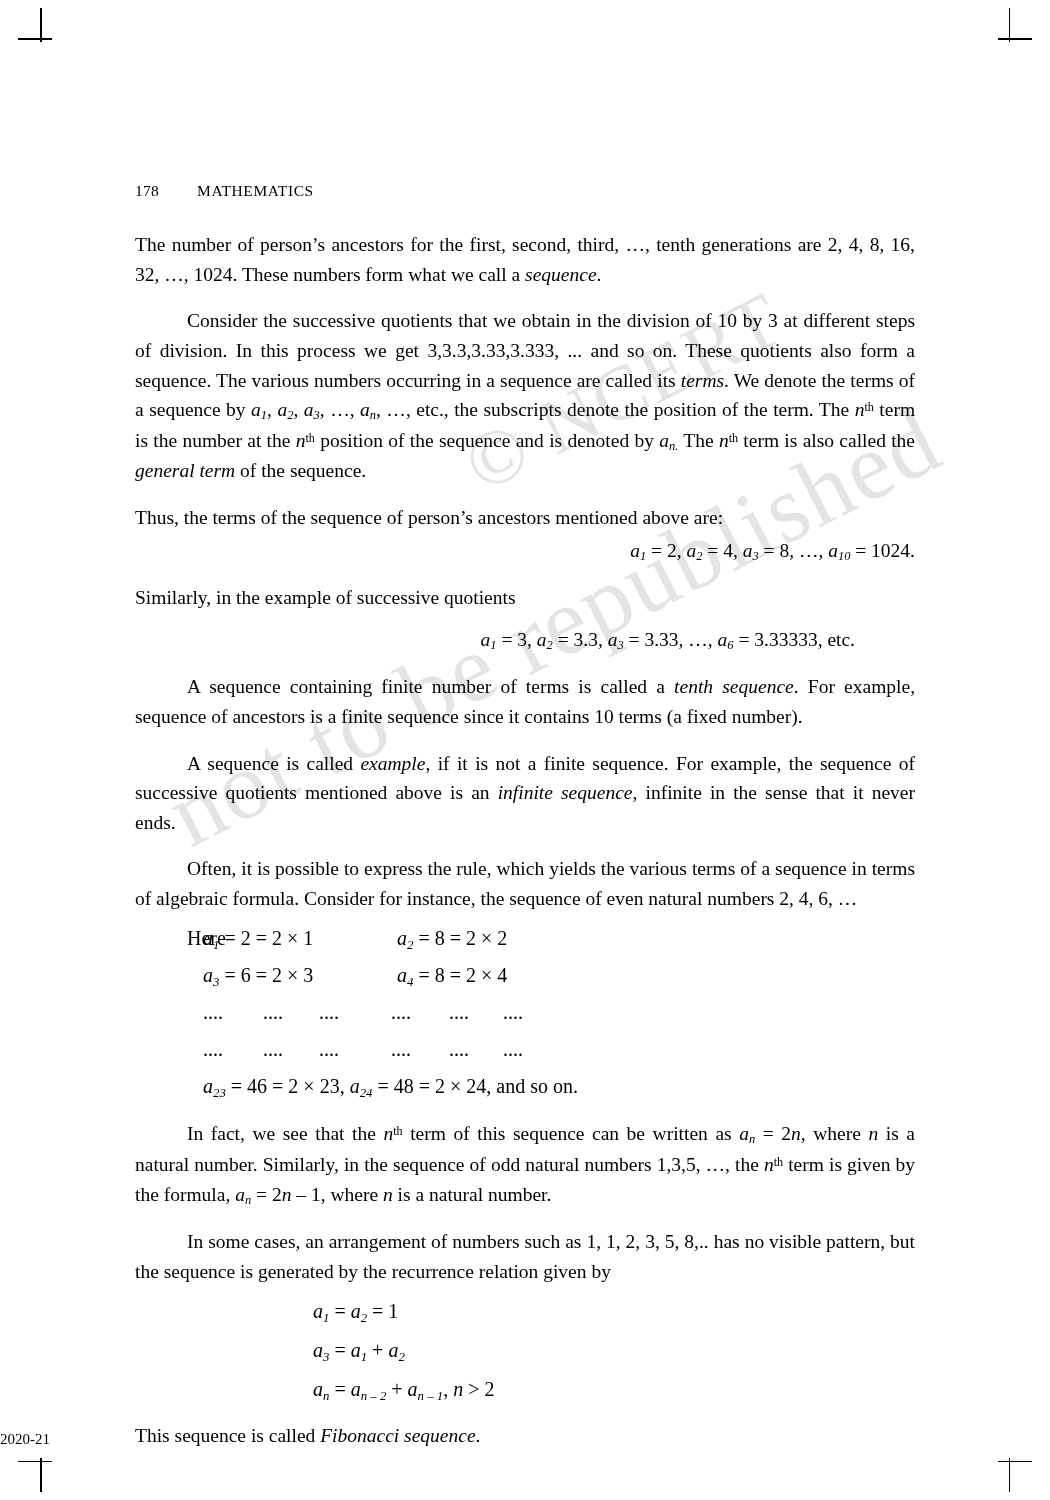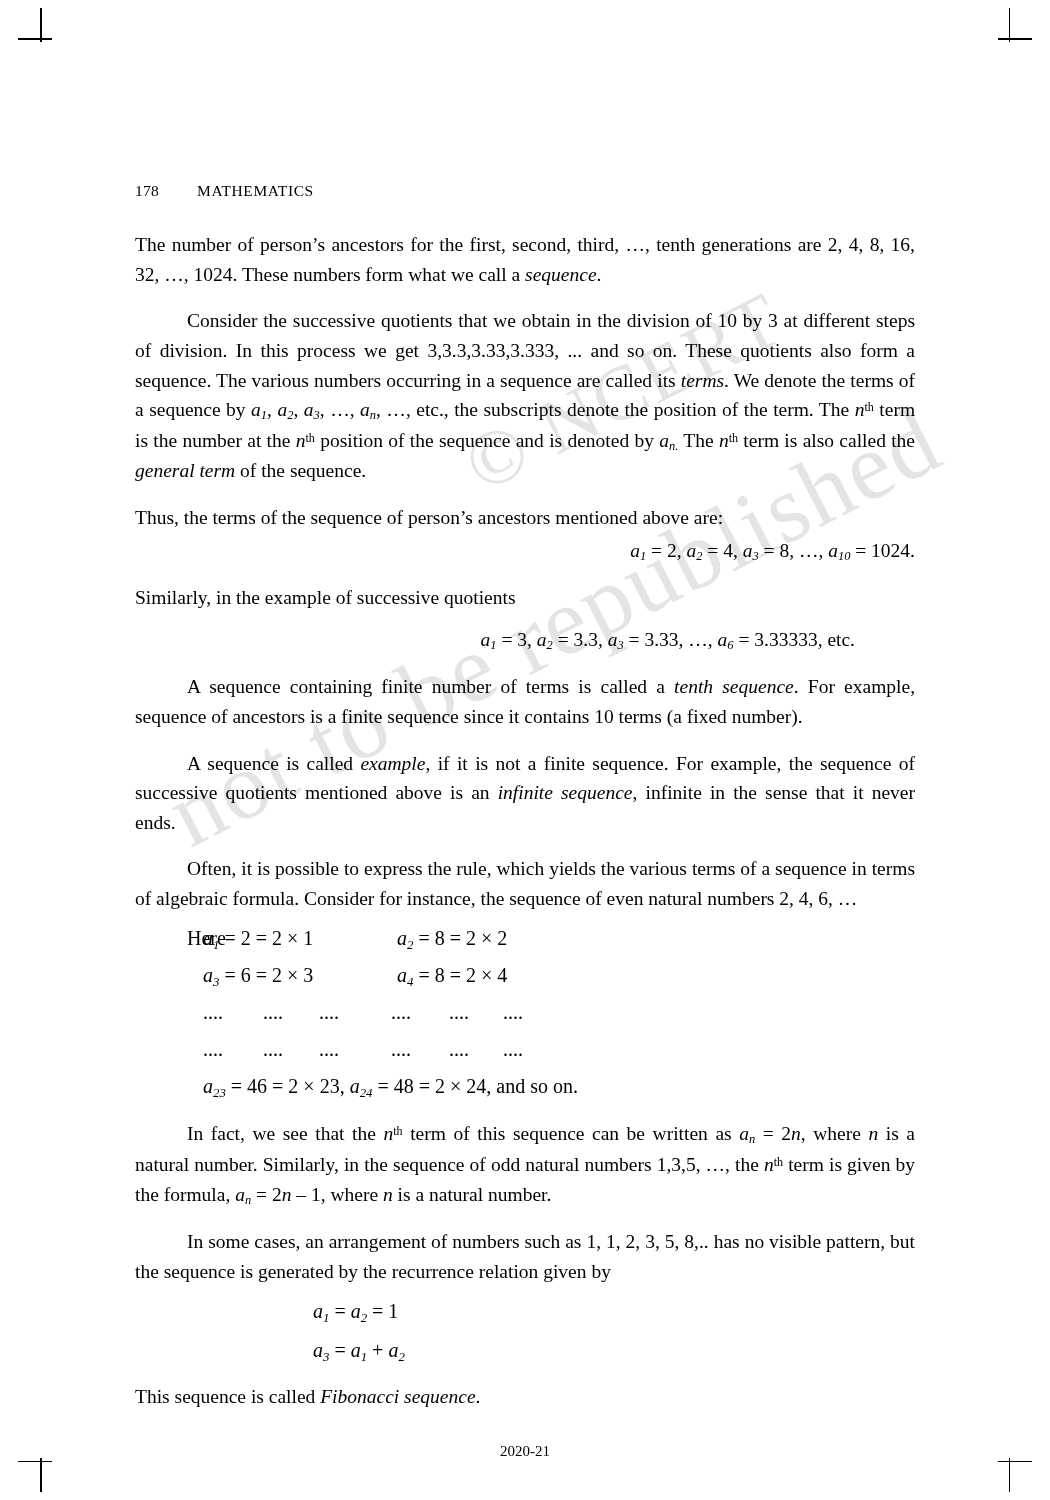--- a/index.html
+++ b/index.html
@@ -145,22 +145,22 @@
     margin-top: 6px;
     font-size: 20px;
     line-height: 1.95;
     padding-left: 178px;
   }
 
   .footer {
     position: absolute;
     left: 0;
     right: 0;
-    bottom: 40px;
-    text-align: center;
+    bottom: 52px;
+    text-align: left;
     font-size: 15px;
     font-family: "Liberation Serif", serif;
     z-index: 2;
   }
 </style>
 </head>
 <body>
 
 <div class="page">
 
@@ -235,20 +235,21 @@
       </div>
     </div>
 
     <p class="body ind" style="margin-top:14px"><span>In fact, we see that the </span><span class="var">n</span><sup>th</sup><span> term of this sequence can be written as </span><span class="var">a</span><sub>n</sub><span> = 2</span><span class="var">n</span><span>, where </span><span class="var">n</span><span> is a natural number. Similarly, in the sequence of odd natural numbers 1,3,5, …, the </span><span class="var">n</span><sup>th</sup><span> term is given by the formula, </span><span class="var">a</span><sub>n</sub><span> = 2</span><span class="var">n</span><span> – 1, where </span><span class="var">n</span><span> is a natural number.</span></p>
 
     <p class="body ind tight">In some cases, an arrangement of numbers such as 1, 1, 2, 3, 5, 8,.. has no visible pattern, but the sequence is generated by the recurrence relation given by</p>
 
     <div class="fibblock">
       <div><span class="var">a</span><sub>1</sub> = <span class="var">a</span><sub>2</sub> = 1</div>
       <div><span class="var">a</span><sub>3</sub> = <span class="var">a</span><sub>1</sub> + <span class="var">a</span><sub>2</sub></div>
+      <div><span class="var">a</span><sub>n</sub> = <span class="var">a</span><sub>n – 2</sub> + <span class="var">a</span><sub>n – 1</sub>, <span class="var">n</span> &gt; 2</div>
     </div>
 
     <p class="body" style="margin-top:12px"><span>This sequence is called </span><i>Fibonacci  sequence</i><span>.</span></p>
 
   </div>
 
   <div class="footer">2020-21</div>
 
 </div>
 

